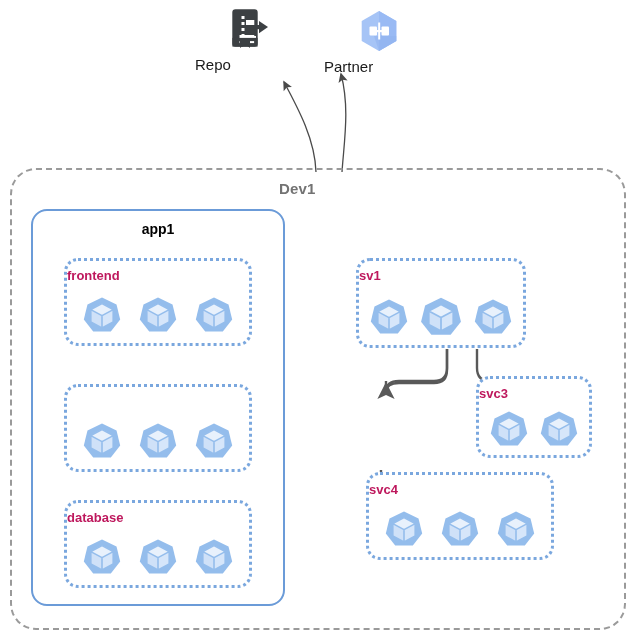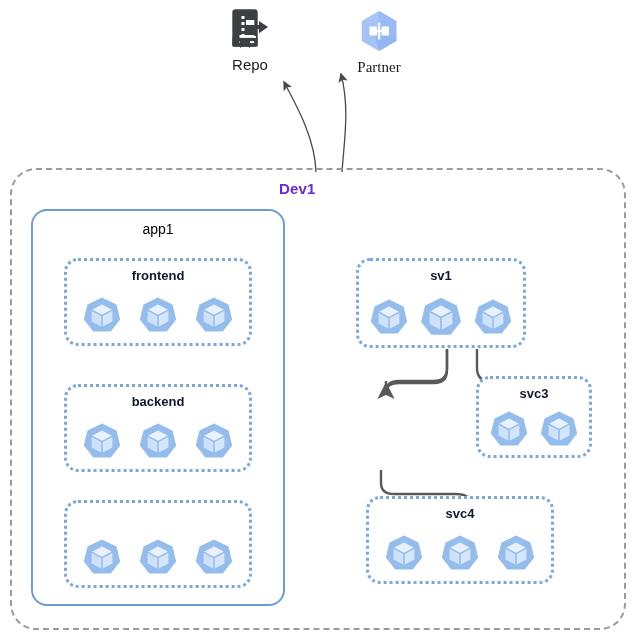--- a/index.html
+++ b/index.html
@@ -14,21 +14,21 @@
   #canvas {
     position: relative;
     width: 636px;
     height: 636px;
     background: #ffffff;
     overflow: hidden;
   }
   
   .ext-node {
     position: absolute;
-    text-align: center;
+    text-align: left;
     width: 110px;
   }
   .ext-node .ext-label {
     font-size: 15px;
     color: #1a1a1a;
     font-weight: 400;
     line-height: 18px;
     white-space: nowrap;
   }
   .ext-icon {
@@ -40,60 +40,60 @@
     position: absolute;
     border: 2px dashed #9a9a9a;
     border-radius: 26px;
     box-sizing: border-box;
     background: transparent;
   }
   .env-title {
     position: absolute;
     font-size: 15px;
     font-weight: bold;
-    color: #6d28d9;
+    color: #737373;
     letter-spacing: 0.2px;
     white-space: nowrap;
   }
   
   .app-box {
     position: absolute;
     border: 2px solid #6b9bd8;
     border-radius: 16px;
     box-sizing: border-box;
     background: #ffffff;
   }
   .app-title {
     position: absolute;
     width: 100%;
     top: 10px;
     left: 0;
     text-align: center;
     font-size: 14px;
-    font-weight: normal;
+    font-weight: bold;
     color: #000000;
     white-space: nowrap;
   }
   
   .svc-box {
     position: absolute;
     border: 3px dotted #7aa7de;
     border-radius: 14px;
     box-sizing: border-box;
     background: #ffffff;
   }
   .svc-title {
     position: absolute;
     width: 100%;
     top: 7px;
     left: 0;
-    text-align: center;
+    text-align: left;
     font-size: 13px;
     font-weight: bold;
-    color: #0f172a;
+    color: #be185d;
     white-space: nowrap;
   }
   .pods {
     position: absolute;
     left: 0;
     width: 100%;
     display: flex;
     justify-content: center;
     align-items: center;
     gap: 14px;
@@ -155,21 +155,21 @@
       <path d="M30,13 L39,19.1 L30,25.2 z" fill="#3c4043"></path>
       <path d="M11,31 h10 v9 l-5,-4 l-5,4 z" fill="#3c4043"></path>
       <rect x="5" y="28" width="22" height="4" fill="#ffffff"></rect>
       <rect x="5" y="28" width="5.5" height="4" fill="#3c4043"></rect>
       <rect x="5" y="31.5" width="22" height="5.5" fill="none" stroke="#3c4043" stroke-width="3.2"></rect>
       <path d="M13,31 h8 v8 l-4,-3.4 l-4,3.4 z" fill="#3c4043"></path>
     </svg>
     <div class="ext-label">Repo</div>
   </div>
 
-  <div class="ext-node" style="left:324px; top:8px;font-family:Liberation Serif, serif;">
+  <div class="ext-node" style="left:324px; top:8px;">
     <svg class="ext-icon" width="46" height="46" viewBox="0 0 46 46">
       <path d="M23,3 L40.3,13 L40.3,33 L23,43 L5.7,33 L5.7,13 Z" fill="#a6c4f6"></path>
       <path d="M23,3 L40.3,13 L40.3,33 L23,43 Z" fill="#99baf4"></path>
       <path d="M23,43 L40.3,33 L40.3,28 L18,28 Z" fill="#8fb2ef" opacity="0.55"></path>
       <rect x="13.5" y="18.5" width="7.5" height="9" rx="1" fill="#ffffff"></rect>
       <rect x="25.5" y="18.5" width="7.5" height="9" rx="1" fill="#ffffff"></rect>
       <rect x="20.2" y="22" width="6.4" height="2.2" fill="#ffffff"></rect>
       <rect x="22.2" y="14.5" width="2" height="17" fill="#ffffff"></rect>
     </svg>
     <div class="ext-label">Partner</div>
@@ -203,21 +203,20 @@
         <path d="M21,2.6 L35.5,9.6 L39.2,24.4 L29.8,36.4 L12.2,36.4 L2.8,24.4 L6.5,9.6 Z" fill="#94bdec"></path>
         <path d="M21,8.6 L32.2,14.6 L32.2,27 L21,33 L9.8,27 L9.8,14.6 Z" fill="#d6e6fa"></path>
         <path d="M21,8.6 L32.2,14.6 L21,20.6 L9.8,14.6 Z" fill="#e8f1fc"></path>
         <path d="M21,20.6 L21,33 L9.8,27 L9.8,14.6 Z" fill="#cfe1f8"></path>
         <path d="M21,8.6 L32.2,14.6 L32.2,27 L21,33 L9.8,27 L9.8,14.6 Z M21,20.6 L32.2,14.6 M21,20.6 L9.8,14.6 M21,20.6 L21,33" fill="none" stroke="#94bdec" stroke-width="1.6" stroke-linejoin="round"></path>
       </svg>
     </div>
   </div>
 
   <div class="svc-box" style="left:64px; top:384px; width:188px; height:88px;">
-    <div class="svc-title">backend</div>
     <div class="pods" style="top:34px;">
       <svg class="pod" width="42" height="42" viewBox="0 0 42 42">
         <path d="M21,2.6 L35.5,9.6 L39.2,24.4 L29.8,36.4 L12.2,36.4 L2.8,24.4 L6.5,9.6 Z" fill="#94bdec"></path>
         <path d="M21,8.6 L32.2,14.6 L32.2,27 L21,33 L9.8,27 L9.8,14.6 Z" fill="#d6e6fa"></path>
         <path d="M21,8.6 L32.2,14.6 L21,20.6 L9.8,14.6 Z" fill="#e8f1fc"></path>
         <path d="M21,20.6 L21,33 L9.8,27 L9.8,14.6 Z" fill="#cfe1f8"></path>
         <path d="M21,8.6 L32.2,14.6 L32.2,27 L21,33 L9.8,27 L9.8,14.6 Z M21,20.6 L32.2,14.6 M21,20.6 L9.8,14.6 M21,20.6 L21,33" fill="none" stroke="#94bdec" stroke-width="1.6" stroke-linejoin="round"></path>
       </svg>
       <svg class="pod" width="42" height="42" viewBox="0 0 42 42">
         <path d="M21,2.6 L35.5,9.6 L39.2,24.4 L29.8,36.4 L12.2,36.4 L2.8,24.4 L6.5,9.6 Z" fill="#94bdec"></path>
@@ -230,20 +229,21 @@
         <path d="M21,2.6 L35.5,9.6 L39.2,24.4 L29.8,36.4 L12.2,36.4 L2.8,24.4 L6.5,9.6 Z" fill="#94bdec"></path>
         <path d="M21,8.6 L32.2,14.6 L32.2,27 L21,33 L9.8,27 L9.8,14.6 Z" fill="#d6e6fa"></path>
         <path d="M21,8.6 L32.2,14.6 L21,20.6 L9.8,14.6 Z" fill="#e8f1fc"></path>
         <path d="M21,20.6 L21,33 L9.8,27 L9.8,14.6 Z" fill="#cfe1f8"></path>
         <path d="M21,8.6 L32.2,14.6 L32.2,27 L21,33 L9.8,27 L9.8,14.6 Z M21,20.6 L32.2,14.6 M21,20.6 L9.8,14.6 M21,20.6 L21,33" fill="none" stroke="#94bdec" stroke-width="1.6" stroke-linejoin="round"></path>
       </svg>
     </div>
   </div>
 
   <div class="svc-box" style="left:64px; top:500px; width:188px; height:88px;">
+    <div class="svc-title">database</div>
     <div class="pods" style="top:34px;">
       <svg class="pod" width="42" height="42" viewBox="0 0 42 42">
         <path d="M21,2.6 L35.5,9.6 L39.2,24.4 L29.8,36.4 L12.2,36.4 L2.8,24.4 L6.5,9.6 Z" fill="#94bdec"></path>
         <path d="M21,8.6 L32.2,14.6 L32.2,27 L21,33 L9.8,27 L9.8,14.6 Z" fill="#d6e6fa"></path>
         <path d="M21,8.6 L32.2,14.6 L21,20.6 L9.8,14.6 Z" fill="#e8f1fc"></path>
         <path d="M21,20.6 L21,33 L9.8,27 L9.8,14.6 Z" fill="#cfe1f8"></path>
         <path d="M21,8.6 L32.2,14.6 L32.2,27 L21,33 L9.8,27 L9.8,14.6 Z M21,20.6 L32.2,14.6 M21,20.6 L9.8,14.6 M21,20.6 L21,33" fill="none" stroke="#94bdec" stroke-width="1.6" stroke-linejoin="round"></path>
       </svg>
       <svg class="pod" width="42" height="42" viewBox="0 0 42 42">
         <path d="M21,2.6 L35.5,9.6 L39.2,24.4 L29.8,36.4 L12.2,36.4 L2.8,24.4 L6.5,9.6 Z" fill="#94bdec"></path>
@@ -304,21 +304,21 @@
       <svg class="pod" width="42" height="42" viewBox="0 0 42 42">
         <path d="M21,2.6 L35.5,9.6 L39.2,24.4 L29.8,36.4 L12.2,36.4 L2.8,24.4 L6.5,9.6 Z" fill="#94bdec"></path>
         <path d="M21,8.6 L32.2,14.6 L32.2,27 L21,33 L9.8,27 L9.8,14.6 Z" fill="#d6e6fa"></path>
         <path d="M21,8.6 L32.2,14.6 L21,20.6 L9.8,14.6 Z" fill="#e8f1fc"></path>
         <path d="M21,20.6 L21,33 L9.8,27 L9.8,14.6 Z" fill="#cfe1f8"></path>
         <path d="M21,8.6 L32.2,14.6 L32.2,27 L21,33 L9.8,27 L9.8,14.6 Z M21,20.6 L32.2,14.6 M21,20.6 L9.8,14.6 M21,20.6 L21,33" fill="none" stroke="#94bdec" stroke-width="1.6" stroke-linejoin="round"></path>
       </svg>
     </div>
   </div>
 
-  <div class="svc-box" style="left:366px; top:496px; width:188px; height:88px;">
+  <div class="svc-box" style="left:366px; top:472px; width:188px; height:88px;">
     <div class="svc-title">svc4</div>
     <div class="pods" style="top:34px;">
       <svg class="pod" width="42" height="42" viewBox="0 0 42 42">
         <path d="M21,2.6 L35.5,9.6 L39.2,24.4 L29.8,36.4 L12.2,36.4 L2.8,24.4 L6.5,9.6 Z" fill="#94bdec"></path>
         <path d="M21,8.6 L32.2,14.6 L32.2,27 L21,33 L9.8,27 L9.8,14.6 Z" fill="#d6e6fa"></path>
         <path d="M21,8.6 L32.2,14.6 L21,20.6 L9.8,14.6 Z" fill="#e8f1fc"></path>
         <path d="M21,20.6 L21,33 L9.8,27 L9.8,14.6 Z" fill="#cfe1f8"></path>
         <path d="M21,8.6 L32.2,14.6 L32.2,27 L21,33 L9.8,27 L9.8,14.6 Z M21,20.6 L32.2,14.6 M21,20.6 L9.8,14.6 M21,20.6 L21,33" fill="none" stroke="#94bdec" stroke-width="1.6" stroke-linejoin="round"></path>
       </svg>
       <svg class="pod" width="42" height="42" viewBox="0 0 42 42">

